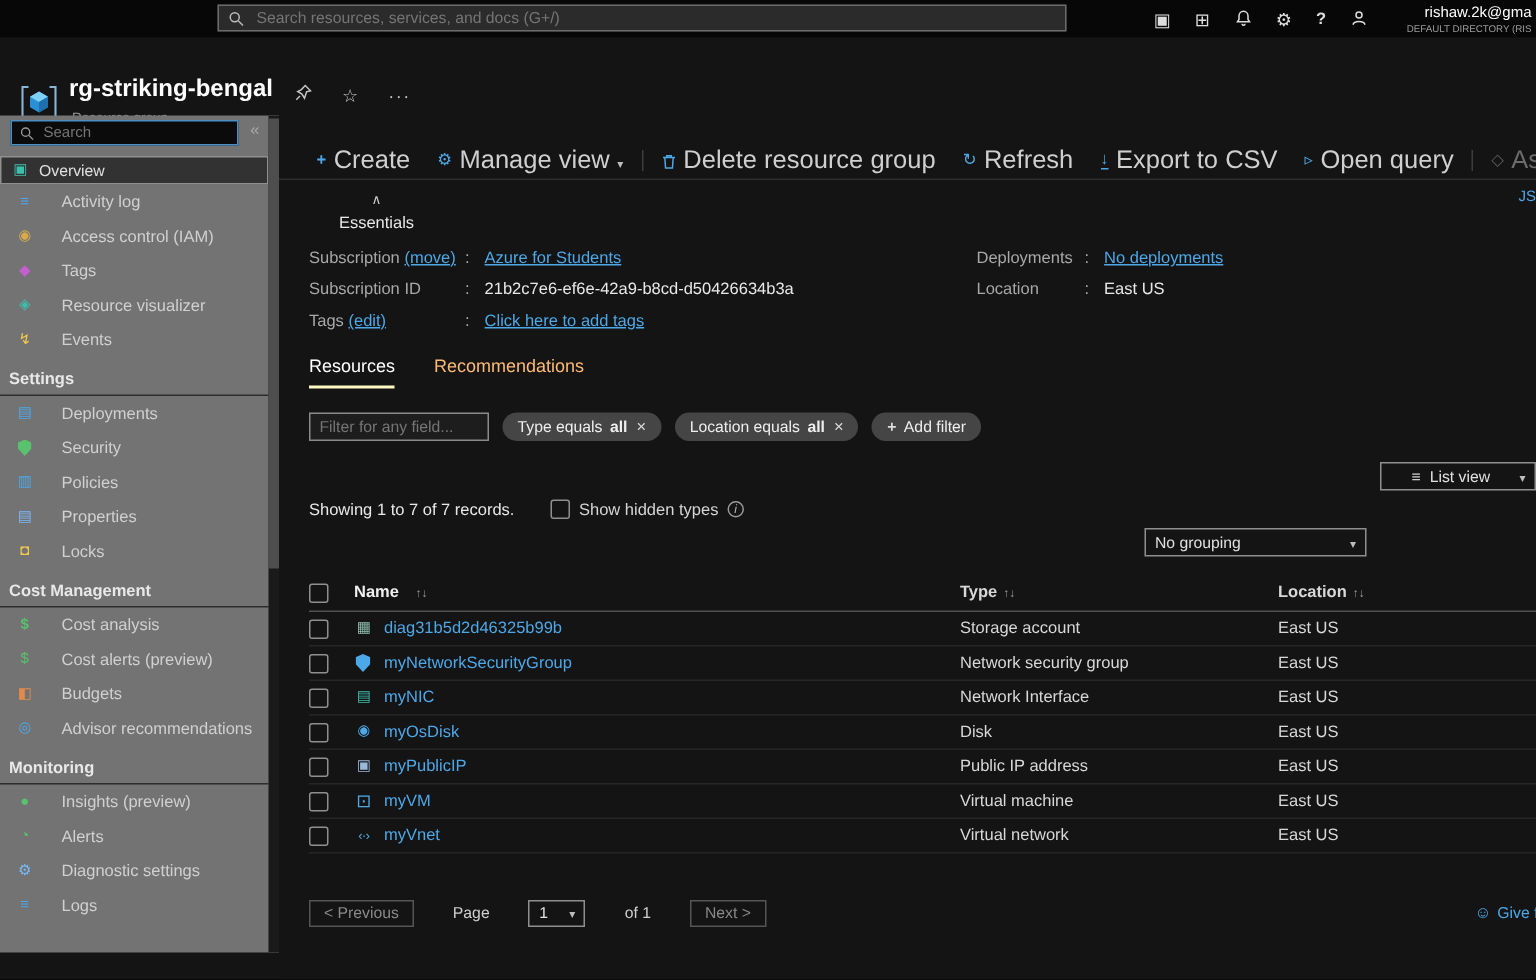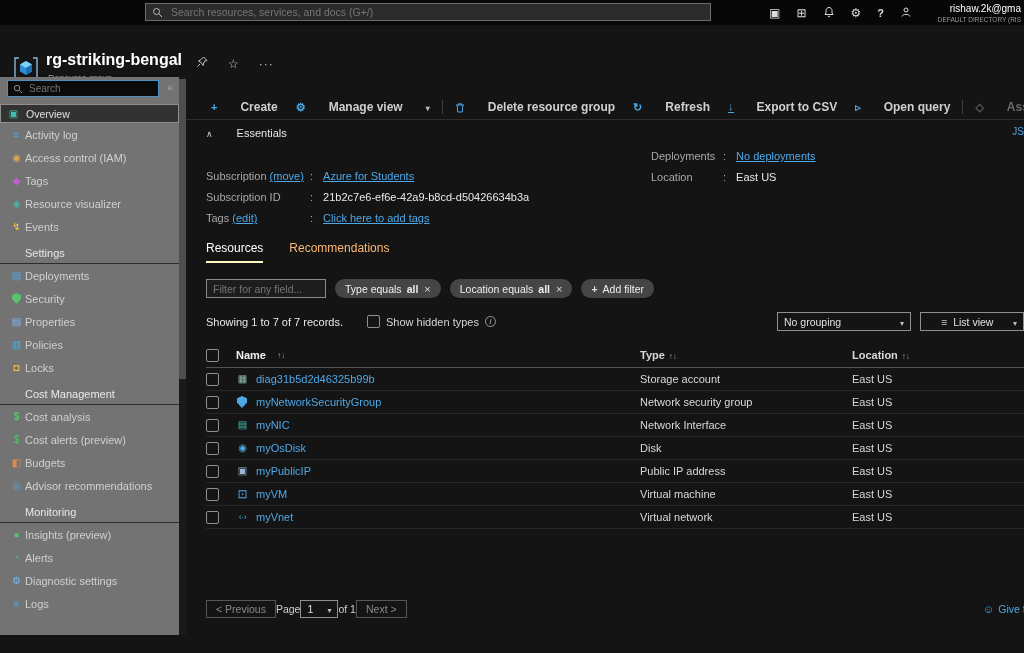--- a/index.html
+++ b/index.html
@@ -42,25 +42,25 @@
   .sb-search { position:absolute; left:7px; top:3px; width:152px; height:17px;
                border:1px solid #4a90c4; background:#0b0b0b; display:flex; align-items:center;
                gap:4px; padding:0 5px; }
   .sb-search input { flex:1; min-width:0; background:transparent; border:none; outline:none;
                      color:#bbb; font-size:10px; font-family:inherit; }
   .sb-collapse { position:absolute; right:13px; top:4px; color:#aaa; font-size:11px; cursor:pointer; }
   .sb-collapse::before { content:"«"; }
   .sb-scroll { position:absolute; right:0; top:0; width:7px; height:558px; background:#1a1a1a; }
   .sb-thumb { position:absolute; right:0; top:2px; width:7px; height:300px; background:#4e4e4e; }
   .sb-menu { position:absolute; left:0; top:27px; width:179px; }
-  .sb-item { display:flex; align-items:center; gap:2px; height:23px; padding:0 10px;
+  .sb-item { display:flex; align-items:center; gap:18px; height:23px; padding:0 10px;
              font-size:11px; color:#d0d0d0; cursor:pointer; white-space:nowrap; }
   .sb-item.sel { background:#323232; }
-  .sb-head { height:26px; display:flex; align-items:flex-end; padding:0 25px 4px;
-             font-size:11px; font-weight:normal; color:#e8e8e8; border-bottom:1px solid #2d2d2d; }
+  .sb-head { height:26px; display:flex; align-items:flex-end; padding:0 6px 4px;
+             font-size:11px; font-weight:bold; color:#e8e8e8; border-bottom:1px solid #2d2d2d; }
   .sic { width:13px; display:inline-flex; justify-content:center; font-size:10px; line-height:1; flex:none; }
   .s-ov::before  { content:"▣"; color:#3dbfae; }
   .s-act::before { content:"≡"; color:#4da8e8; }
   .s-iam::before { content:"◉"; color:#d8a94e; }
   .s-tag::before { content:"◆"; color:#c45fd1; }
   .s-viz::before { content:"◈"; color:#3dbfae; }
   .s-evt::before { content:"↯"; color:#f2c94c; }
   .s-dep::before { content:"▤"; color:#4da8e8; }
   .s-sec { width:9px; height:11px; background:#58c26e; clip-path:polygon(50% 0,100% 18%,100% 55%,50% 100%,0 55%,0 18%); margin:0 2px; }
   .s-pol::before { content:"▥"; color:#4da8e8; }
@@ -73,44 +73,44 @@
   .s-ins::before { content:"●"; color:#58c26e; }
   .s-alr::before { content:"◔"; color:#58c26e; }
   .s-met::before { content:"▆"; color:#58c26e; }
   .s-dia::before { content:"⚙"; color:#7ab8f5; }
   .s-log::before { content:"≡"; color:#4da8e8; }
 
   
   .main { position:absolute; left:186px; top:95px; width:838px; height:558px; background:#141414; overflow:hidden; }
 
   .toolbar { display:flex; align-items:center; height:25px; padding-left:16px; border-bottom:1px solid #2e2e2e; }
-  .tbt { display:flex; align-items:center; gap:23px; padding:0 9px; font-size:12px; color:#cfcfcf;
-         height:100%; cursor:pointer; white-space:nowrap;font-weight:bold; }
+  .tbt { display:flex; align-items:center; gap:5px; padding:0 9px; font-size:17px; color:#cfcfcf;
+         height:100%; cursor:pointer; white-space:nowrap; }
   .tbt .ic { color:#4da8e8; font-size:11px; line-height:1; display:inline-flex; }
   .tbt.dis { color:#6b6b6b; cursor:default; }
   .tbt.dis .ic { color:#5a5a5a; }
   .tsep { width:1px; height:14px; background:#3d3d3d; margin:0 3px; flex:none; }
   .ic-plus::before { content:"+"; font-weight:bold; }
   .ic-gear::before { content:"⚙"; }
   .ic-refresh::before { content:"↻"; }
   .ic-down::before { content:"↓"; }
   .ic-down { border-bottom:1px solid currentColor; }
   .ic-query::before { content:"▹"; }
   .ic-tagd::before { content:"◇"; }
   .ic-arrow::before { content:"→"; }
   .chev::before { content:"▾"; font-size:8px; color:#bdbdbd; }
   .tbt.dis .chev::before { color:#5a5a5a; }
 
   .essentials { position:relative; padding:7px 0 0 20px; }
-  .ess-head { display:flex; align-items:center; gap:24px; font-size:11px; color:#e8e8e8; cursor:pointer; width:90px; }
+  .ess-head { display:flex; align-items:center; gap:4px; font-size:11px; color:#e8e8e8; cursor:pointer; width:90px;flex-direction:column; }
   .chev-up::before { content:"∧"; font-size:9px; color:#ccc; }
   .json-view { position:absolute; right:0px; top:6px; color:#4da8e8; font-size:10px; cursor:pointer; }
   .ess-grid { display:flex; margin-top:11px; }
   .ess-col { display:flex; flex-direction:column; gap:9px; }
-  .ess-col.left { width:445px;margin-top:20px; }
+  .ess-col.left { width:445px; }
   .ess-row { display:flex; font-size:11px; align-items:center; white-space:nowrap; }
   .ess-label { color:#a8a8a8; width:104px; flex:none; }
   .ess-col.right .ess-label { width:72px; }
   .colon { color:#a8a8a8; margin-right:10px; }
   .ess-val { color:#e8e8e8; }
   .lnk { color:#4da8e8; text-decoration:underline; cursor:pointer; }
 
   .tabs { display:flex; gap:26px; margin:17px 0 0 20px; font-size:12px; }
   .tab { padding-bottom:6px; color:#fdba74; cursor:pointer; }
   .tab.active { color:#fff; border-bottom:2px solid #fef9c3; }
@@ -127,21 +127,21 @@
   .records-row { display:flex; align-items:center; margin:14px 0 0 20px; font-size:11px; color:#e8e8e8; padding-right:0; }
   .show-hidden { display:flex; align-items:center; gap:6px; margin-left:24px; color:#d5d5d5; }
   .cb { width:13px; height:13px; border:1px solid #8f8f8f; border-radius:2px; background:transparent; flex:none; cursor:pointer; }
   .info-i { width:11px; height:11px; border:1px solid #9a9a9a; border-radius:50%; font-size:8px;
             display:inline-flex; align-items:center; justify-content:center; color:#bbb; }
   .info-i::before { content:"i"; font-style:italic; }
   .selects { margin-left:auto; display:flex; gap:9px; }
   .sel { display:flex; align-items:center; gap:6px; border:1px solid #8f8f8f; background:#141414;
          height:19px; padding:0 6px; font-size:10.5px; color:#e0e0e0; cursor:pointer; flex:none; }
   .sel .grow { flex:1; white-space:nowrap; }
-  .sel.grouping { width:134px; }
+  .sel.grouping { width:148px;margin-top:44px; }
   .sel.view { width:104px;padding-left:20px; }
   .list-ic::before { content:"≡"; color:#ccc; }
 
   .rtable { margin:12px 0 0 20px; width:818px; }
   .t-head { display:flex; align-items:center; height:25px; border-bottom:1px solid #525252;
             font-size:11px; font-weight:bold; color:#f0f0f0; }
   .t-row { display:flex; align-items:center; height:23px; border-bottom:1px solid #262626; font-size:11px; }
   .c-check { width:30px; display:flex; align-items:center; flex:none; }
   .c-name { width:404px; display:flex; align-items:center; gap:7px; flex:none; }
   .c-type { width:212px; color:#d8d8d8; flex:none; }
@@ -152,21 +152,21 @@
          font-size:10px; line-height:1; flex:none; }
   .ric-storage::before { content:"▦"; color:#8fbfae; }
   .ric-nsg { width:10px; height:12px; background:#4da8e8; clip-path:polygon(50% 0,100% 18%,100% 55%,50% 100%,0 55%,0 18%); margin:0 2px 0 1px; }
   .ric-nic::before { content:"▤"; color:#3dbfae; }
   .ric-disk::before { content:"◉"; color:#4da8e8; }
   .ric-ip::before { content:"▣"; color:#9ab8d8; }
   .ric-vm::before { content:"⊡"; color:#4da8e8; font-size:12px; }
   .ric-vnet::before { content:"‹·›"; color:#4da8e8; font-size:9px; letter-spacing:-0.5px; }
 
   .pagination { position:absolute; left:20px; top:505px; display:flex; align-items:center;
-                gap:0; font-size:10.5px; color:#cfcfcf; }
+                gap:26px; font-size:10.5px; color:#cfcfcf; }
   .pg-btn { border:1px solid #555; color:#8a8a8a; padding:2px 9px; background:transparent; cursor:default; }
   .pg-sel { width:38px; height:18px; }
 
   .feedback { position:absolute; left:797px; top:508px; display:flex; align-items:center; gap:4px;
               color:#4da8e8; font-size:10.5px; cursor:pointer; white-space:nowrap; }
   .smile::before { content:"☺"; font-size:11px; }
 </style>
 </head>
 <body>
 
@@ -262,26 +262,26 @@
           <span class="sic s-dep"></span>
           <span>Deployments</span>
         </div>
       <div class="sb-item">
           <span class="sic">
             <span class="s-sec"></span>
           </span>
           <span>Security</span>
         </div>
       <div class="sb-item">
+          <span class="sic s-pol"></span>
+          <span>Policies</span>
+        </div>
+      <div class="sb-item">
           <span class="sic s-prp"></span>
           <span>Properties</span>
-        </div>
-      <div class="sb-item">
-          <span class="sic s-pol"></span>
-          <span>Policies</span>
         </div>
       <div class="sb-item">
           <span class="sic s-lck"></span>
           <span>Locks</span>
         </div>
       <div class="sb-head">Cost Management</div>
       <div class="sb-item">
           <span class="sic s-cst"></span>
           <span>Cost analysis</span>
         </div>

